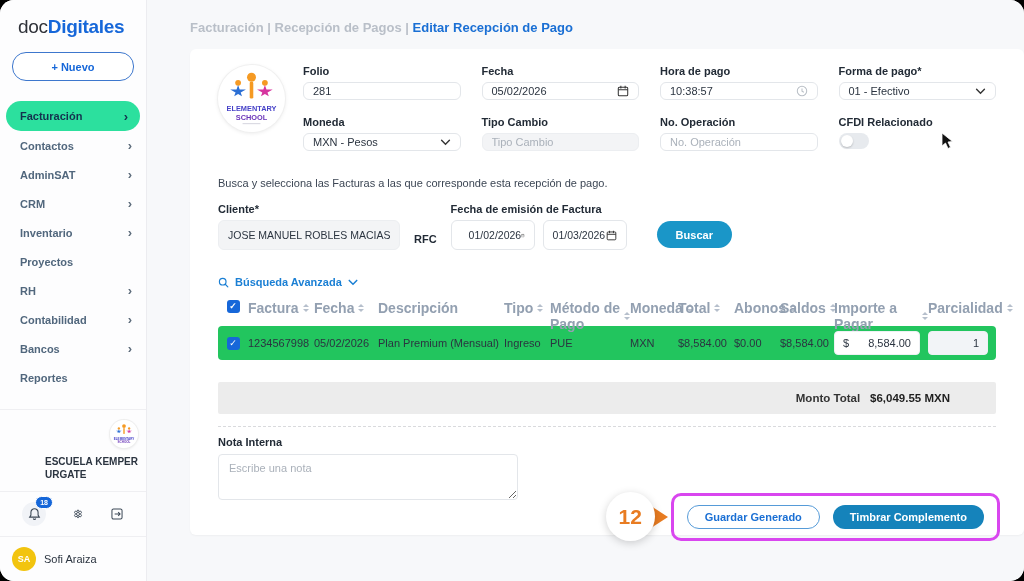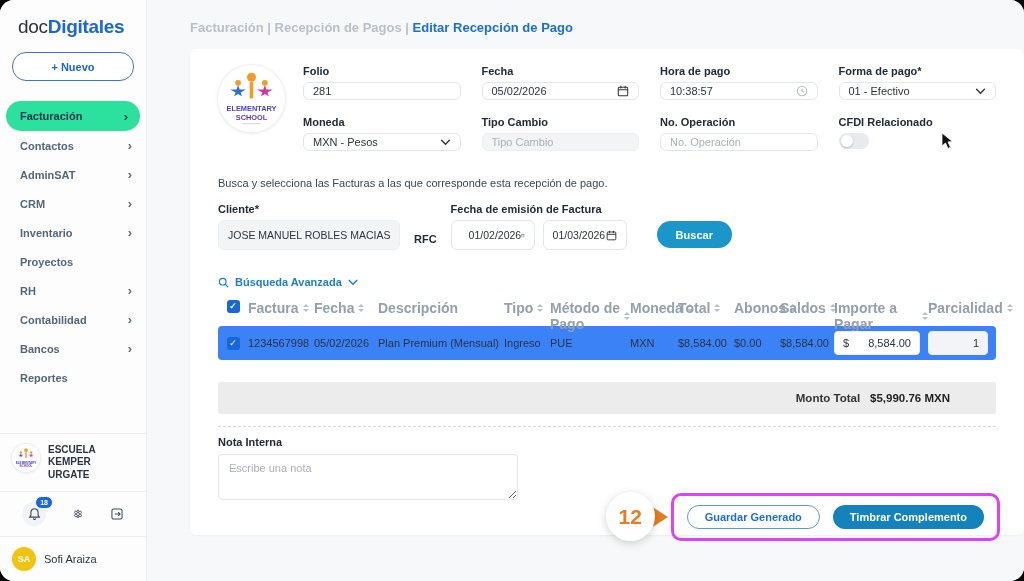--- a/index.html
+++ b/index.html
@@ -12,21 +12,21 @@
   .logo { padding:16px 0 0 18px; font-size:19px; letter-spacing:-0.3px; }
   .logo .p1 { color:#2e3138; font-weight:500; }
   .logo .p2 { color:#1667d9; font-weight:700; }
   .btn-nuevo { margin:14px 12px 0 12px; height:29px; border:1px solid #3d77cd; border-radius:14px; background:#fff; color:#1667d9; font-weight:700; font-size:11px; display:flex; align-items:center; justify-content:center; cursor:pointer; }
   .menu { margin-top:20px; }
   .menu-item { height:29px; display:flex; align-items:center; justify-content:space-between; padding:0 14px 0 20px; font-size:11px; font-weight:600; color:#51677d; cursor:pointer; }
   .menu-item .chev { font-size:13px; color:#5c6b7a; line-height:1; }
   .menu-item.active { background:#2ce09e; border-radius:16px; margin:0 6px; padding:0 12px 0 14px; color:#14314e; height:30px; }
   .menu-item.active .chev { color:#14314e; }
   .side-bottom { margin-top:auto; }
-  .account { display:flex; align-items:flex-start; gap:8px; padding:10px 8px 10px 12px; border-top:1px solid #efeff2; }
+  .account { display:flex; align-items:flex-end; gap:8px; padding:10px 8px 10px 12px; border-top:1px solid #efeff2;flex-direction:column; }
   .account-name { font-size:10px; font-weight:700; color:#2b3440; line-height:1.25; }
   .mini-logo { width:28px; height:28px; border-radius:50%; background:#fff; box-shadow:0 0 0 1px #eee, 0 1px 3px rgba(0,0,0,.12); flex-shrink:0; }
   .icon-row { display:flex; align-items:center; justify-content:space-between; padding:10px 22px; border-top:1px solid #efeff2; border-bottom:1px solid #efeff2; }
   .bell-wrap { position:relative; width:24px; height:24px; background:#f1f3f7; border-radius:50%; display:flex; align-items:center; justify-content:center; cursor:pointer; }
   .badge { position:absolute; top:-6px; right:-7px; background:#1667d9; color:#fff; font-size:7px; font-weight:700; border-radius:8px; padding:2px 4px; border:1px solid #fff; }
   .gear-btn, .exit-btn { cursor:pointer; display:flex; align-items:center; }
   .user-row { display:flex; align-items:center; gap:8px; padding:10px 12px; }
   .avatar { width:24px; height:24px; border-radius:50%; background:#f2c40f; color:#fff; font-size:9px; font-weight:700; display:flex; align-items:center; justify-content:center; }
   .user-name { font-size:11px; color:#2b3440; }
 
@@ -57,21 +57,21 @@
   .w-cliente { width:182px; }
   .w-rfc { width:190px; }
   .date-pair { display:flex; gap:8px; }
   .w-date { width:84px; height:30px; }
   .btn-buscar { margin-left:16px; height:27px; padding:0 19px; border:none; border-radius:14px; background:#1a96c8; color:#fff; font-size:11px; font-weight:700; cursor:pointer; margin-bottom:2px; }
 
   .adv-search { margin-top:26px; display:flex; align-items:center; gap:6px; color:#1a7fd4; font-size:11px; font-weight:700; cursor:pointer; }
 
   
   .thead { display:flex; align-items:flex-start; margin-top:12px; height:22px; font-size:14px; font-weight:700; color:#93a0b1; }
-  .trow { display:flex; align-items:center; margin-top:4px; height:34px; background:#3b82f6; border-radius:4px; font-size:11px; color:#2b3440; }
+  .trow { display:flex; align-items:center; margin-top:4px; height:34px; background:#22c55e; border-radius:4px; font-size:11px; color:#2b3440; }
   .cell { display:flex; align-items:center; }
   .c-check{width:30px; justify-content:center;} .c-factura{width:66px;} .c-fecha{width:64px;} .c-desc{width:126px;} .c-tipo{width:46px;} .c-metodo{width:80px;} .c-moneda{width:48px;} .c-total{width:56px;} .c-abonos{width:46px;} .c-saldos{width:54px;} .c-importe{width:94px;} .c-parc{width:68px;}
   .sort { display:inline-flex; flex-direction:column; gap:2px; margin-left:4px; }
   .sort i { display:block; width:0; height:0; border-left:3px solid transparent; border-right:3px solid transparent; }
   .sort .up { border-bottom:3.5px solid #b6bfcc; }
   .sort .dn { border-top:3.5px solid #b6bfcc; }
   .checkbox { width:13px; height:13px; background:#1667d9; border-radius:3px; color:#fff; font-size:9px; line-height:13px; text-align:center; cursor:pointer; }
   .checkbox::after { content:"✓"; }
   .mini-input { background:#fff; border:1px solid #eef1f4; border-radius:4px; height:24px; font-size:11px; color:#2b3440; display:flex; align-items:center; }
   .imp-input { width:86px; justify-content:space-between; padding:0 8px; }
@@ -436,21 +436,21 @@
         <div class="cell c-parc">
           <div class="mini-input parc-input">
             <span>1</span>
           </div>
         </div>
       </div>
 
       
       <div class="monto-bar">
         <span class="lbl">Monto Total</span>
-        <span class="valb">$5,990.76 MXN</span>
+        <span class="valb">$6,049.55 MXN</span>
       </div>
 
       <div class="dashed"></div>
 
       
       <div class="nota-label">Nota Interna</div>
       <textarea class="nota-area" placeholder="Escribe una nota" style=""></textarea>
 
       
       <div class="anno">

